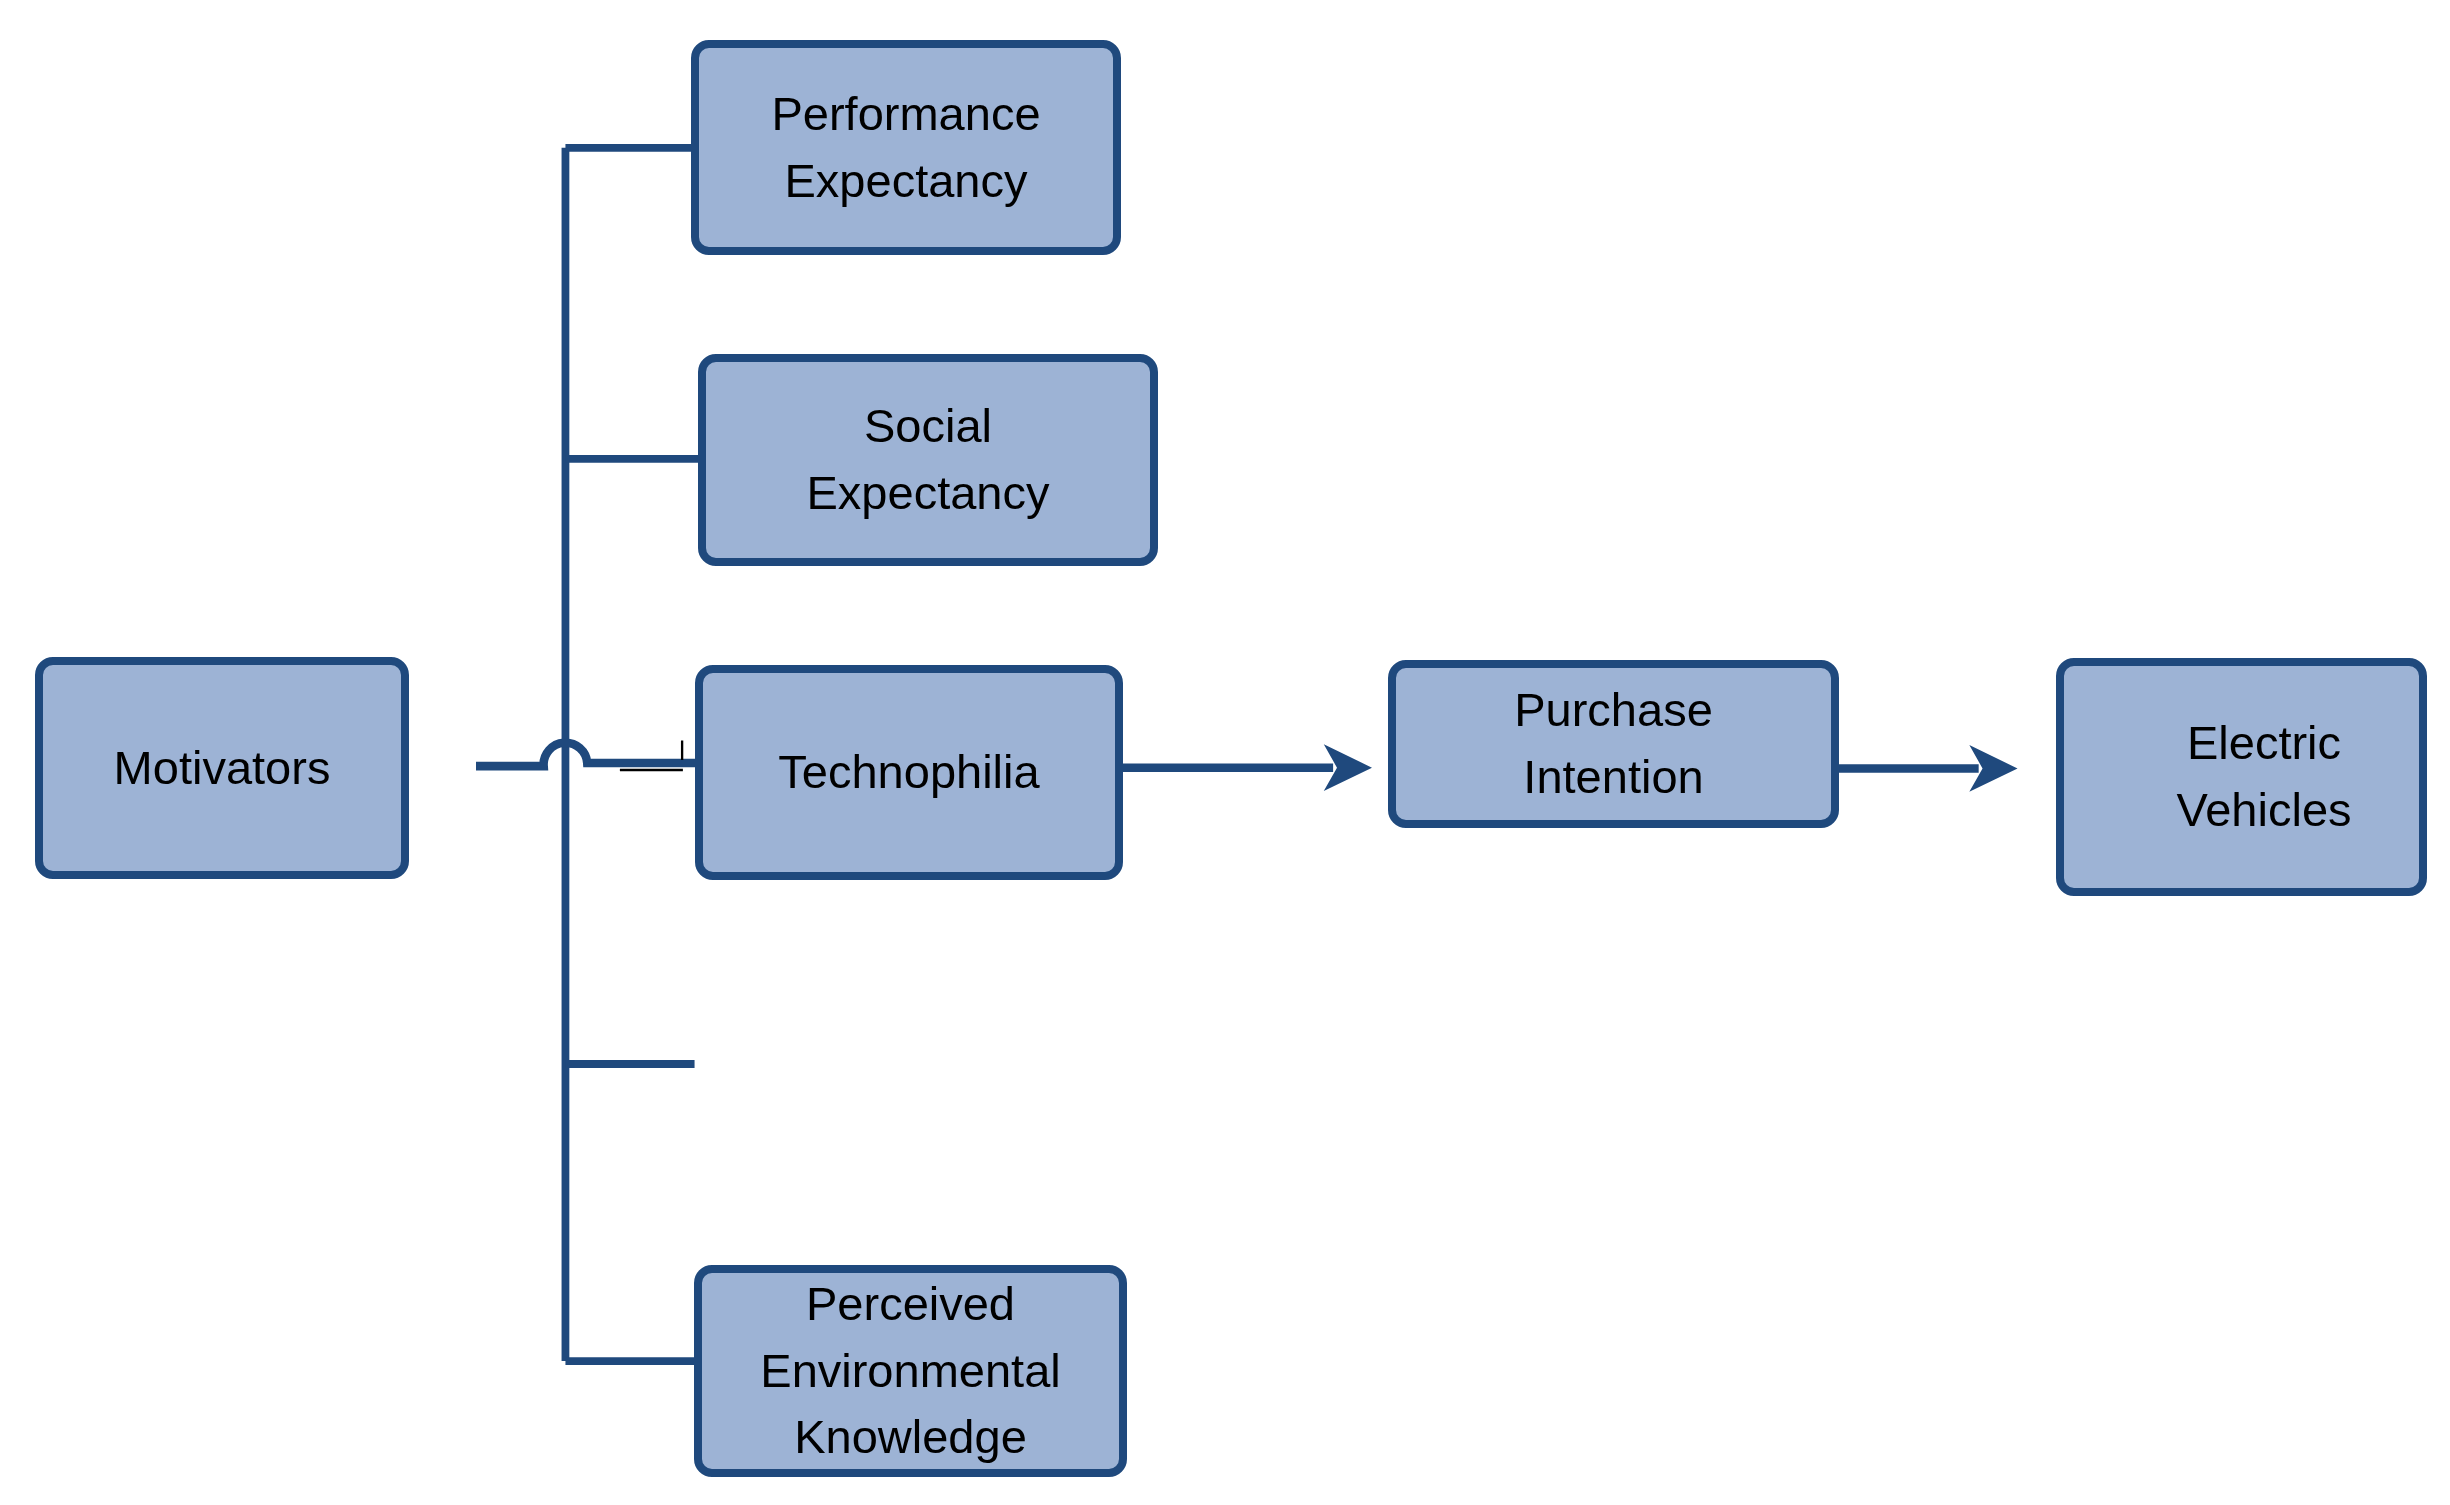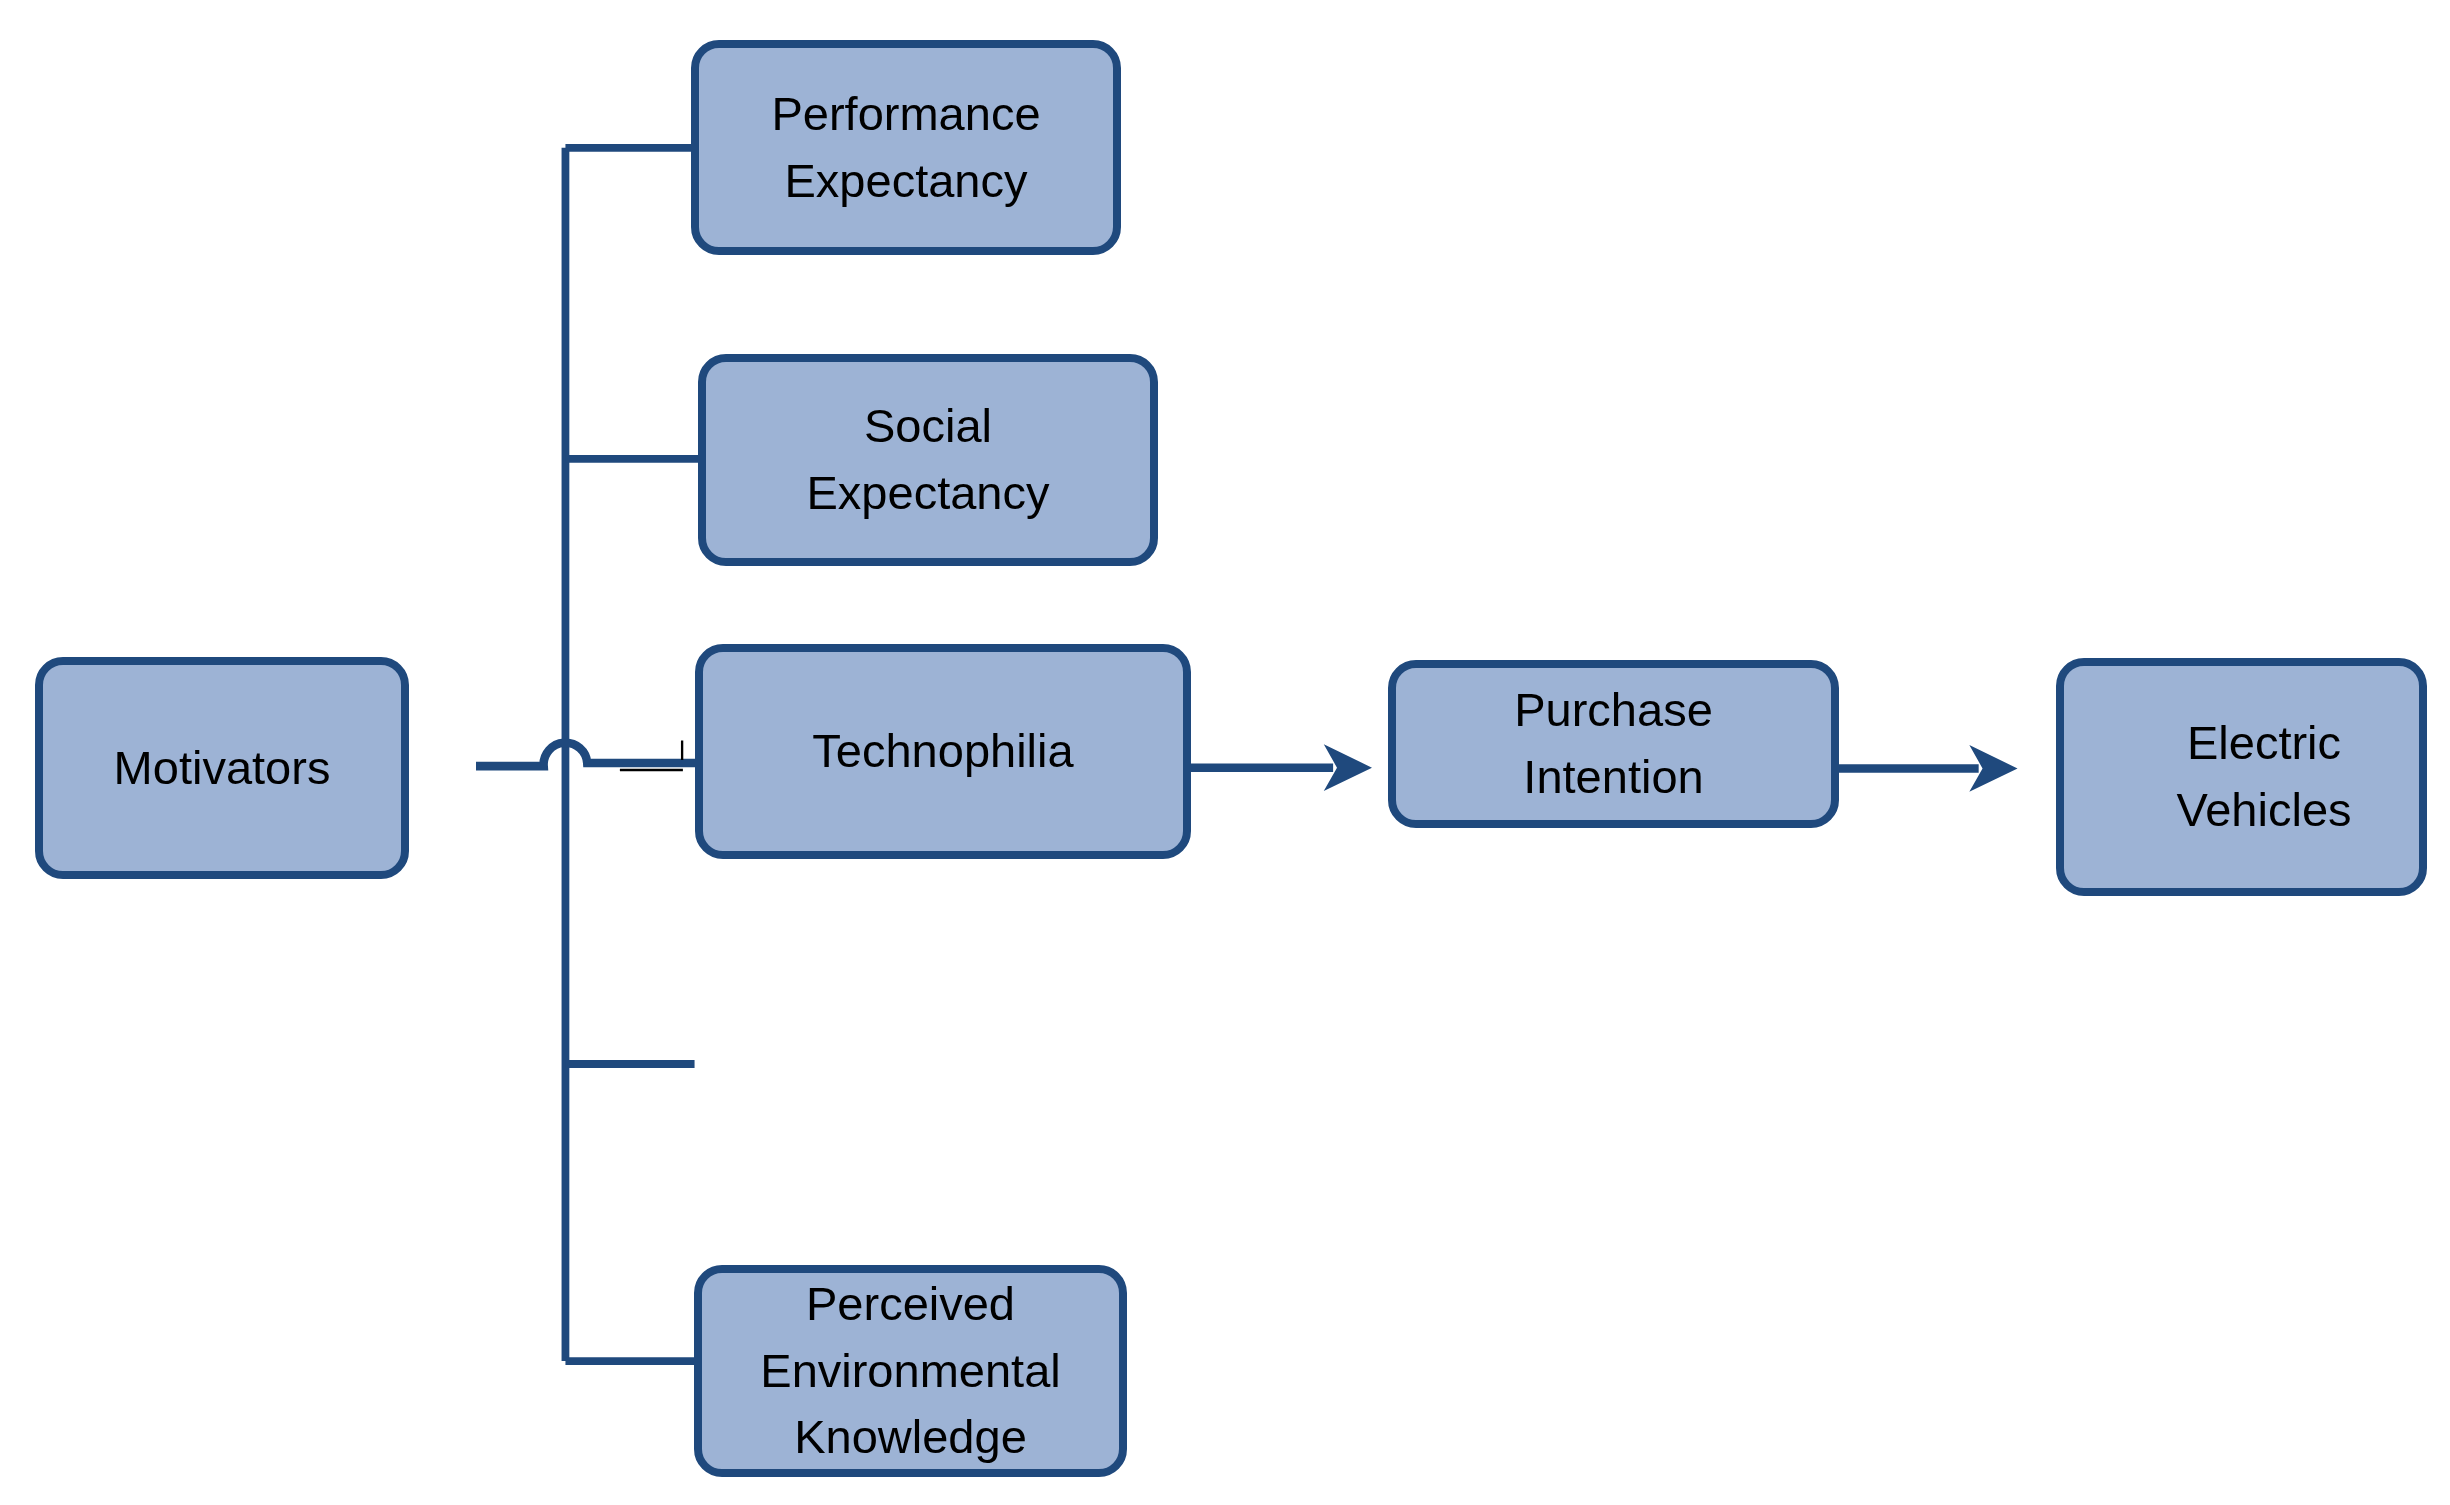--- a/index.html
+++ b/index.html
@@ -21,38 +21,38 @@
     top: 0;
     width: 2450px;
     height: 1505px;
     display: block;
   }
   .node {
     position: absolute;
     box-sizing: border-box;
     background: var(--node-fill, #9DB3D5);
     border: 8.6px solid var(--node-border, #1F497D);
-    border-radius: 28px;
+    border-radius: 18px;
     display: flex;
     align-items: center;
     justify-content: center;
     text-align: center;
   }
   .node-label {
     white-space: pre-line;
     color: var(--text-color, #000000);
     font-size: 47px;
     line-height: 1.42;
     letter-spacing: 0px;
   }
   
   #n-motivators   { left:   35px; top:  657px; width:  374px; height: 222px; }
   #n-performance  { left:  691px; top:   40px; width:  430px; height: 215px; }
   #n-effort       { left:  698px; top:  354px; width:  460px; height: 212px; }
-  #n-technophilia { left:  695px; top:  644px; width:  496px; height: 215px; }
+  #n-technophilia { left:  695px; top:  665px; width:  428px; height: 215px; }
   #n-social       { left:  692px; top: 967px; width:  428px; height: 198px; }
   #n-perceived    { left:  694px; top: 1265px; width:  433px; height: 212px; }
   #n-purchase     { left: 1388px; top:  660px; width:  451px; height: 168px; }
   #n-electric     { left: 2056px; top:  658px; width:  371px; height: 238px; padding-left: 45px; }
 </style>
 </head>
 <body>
 
 <div id="canvas" style="--node-fill: #9DB3D5; --node-border: #1F497D; --text-color: #000000; --background: #FFFFFF;">
 

